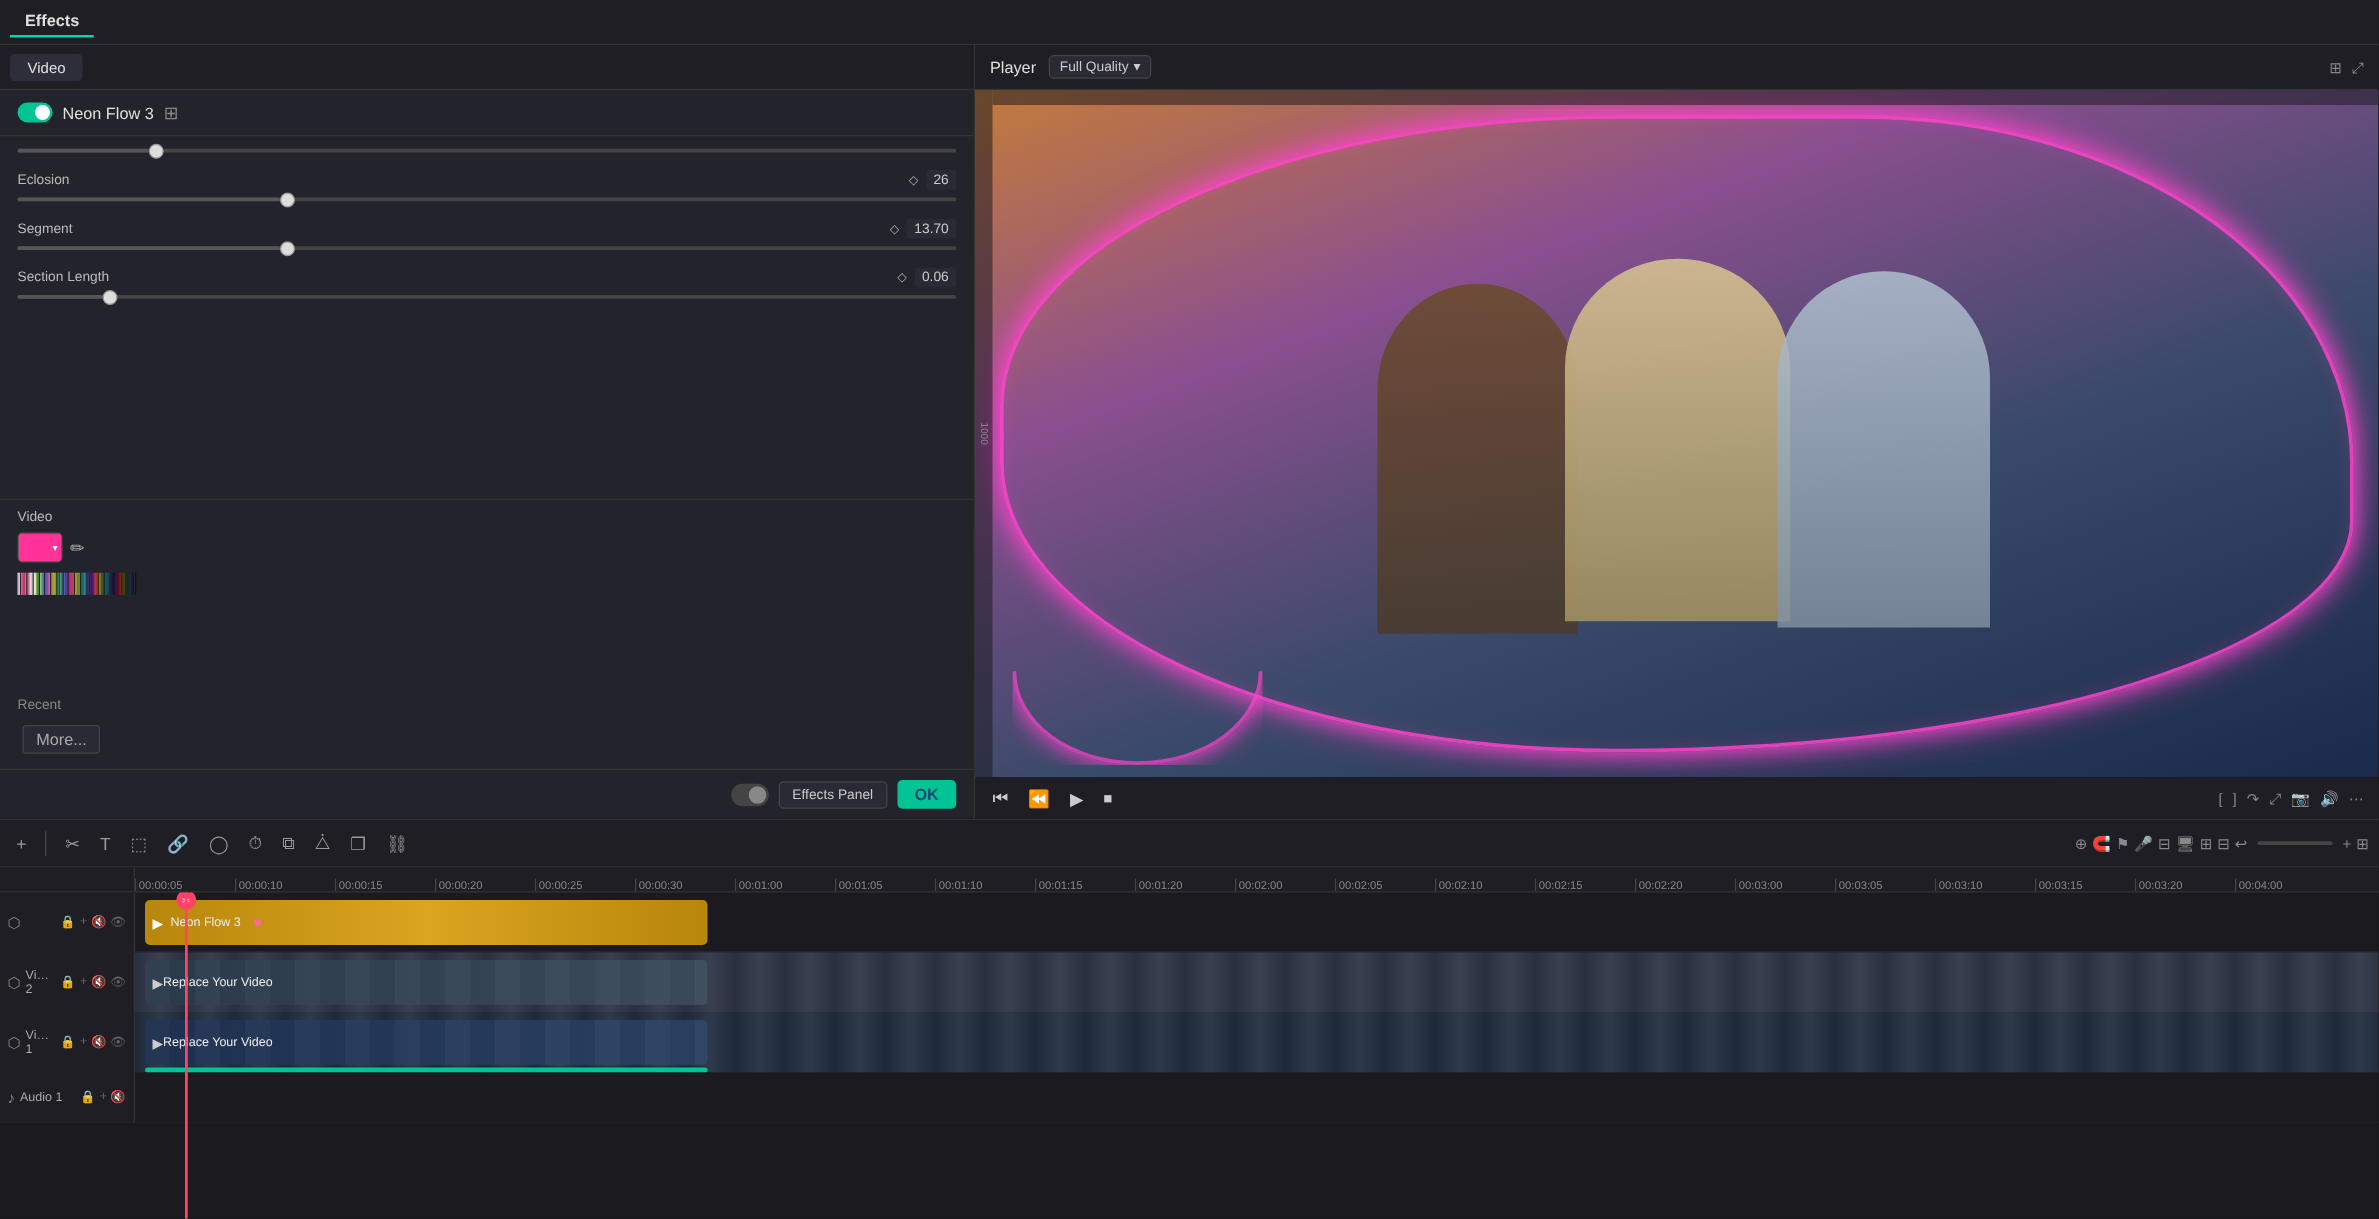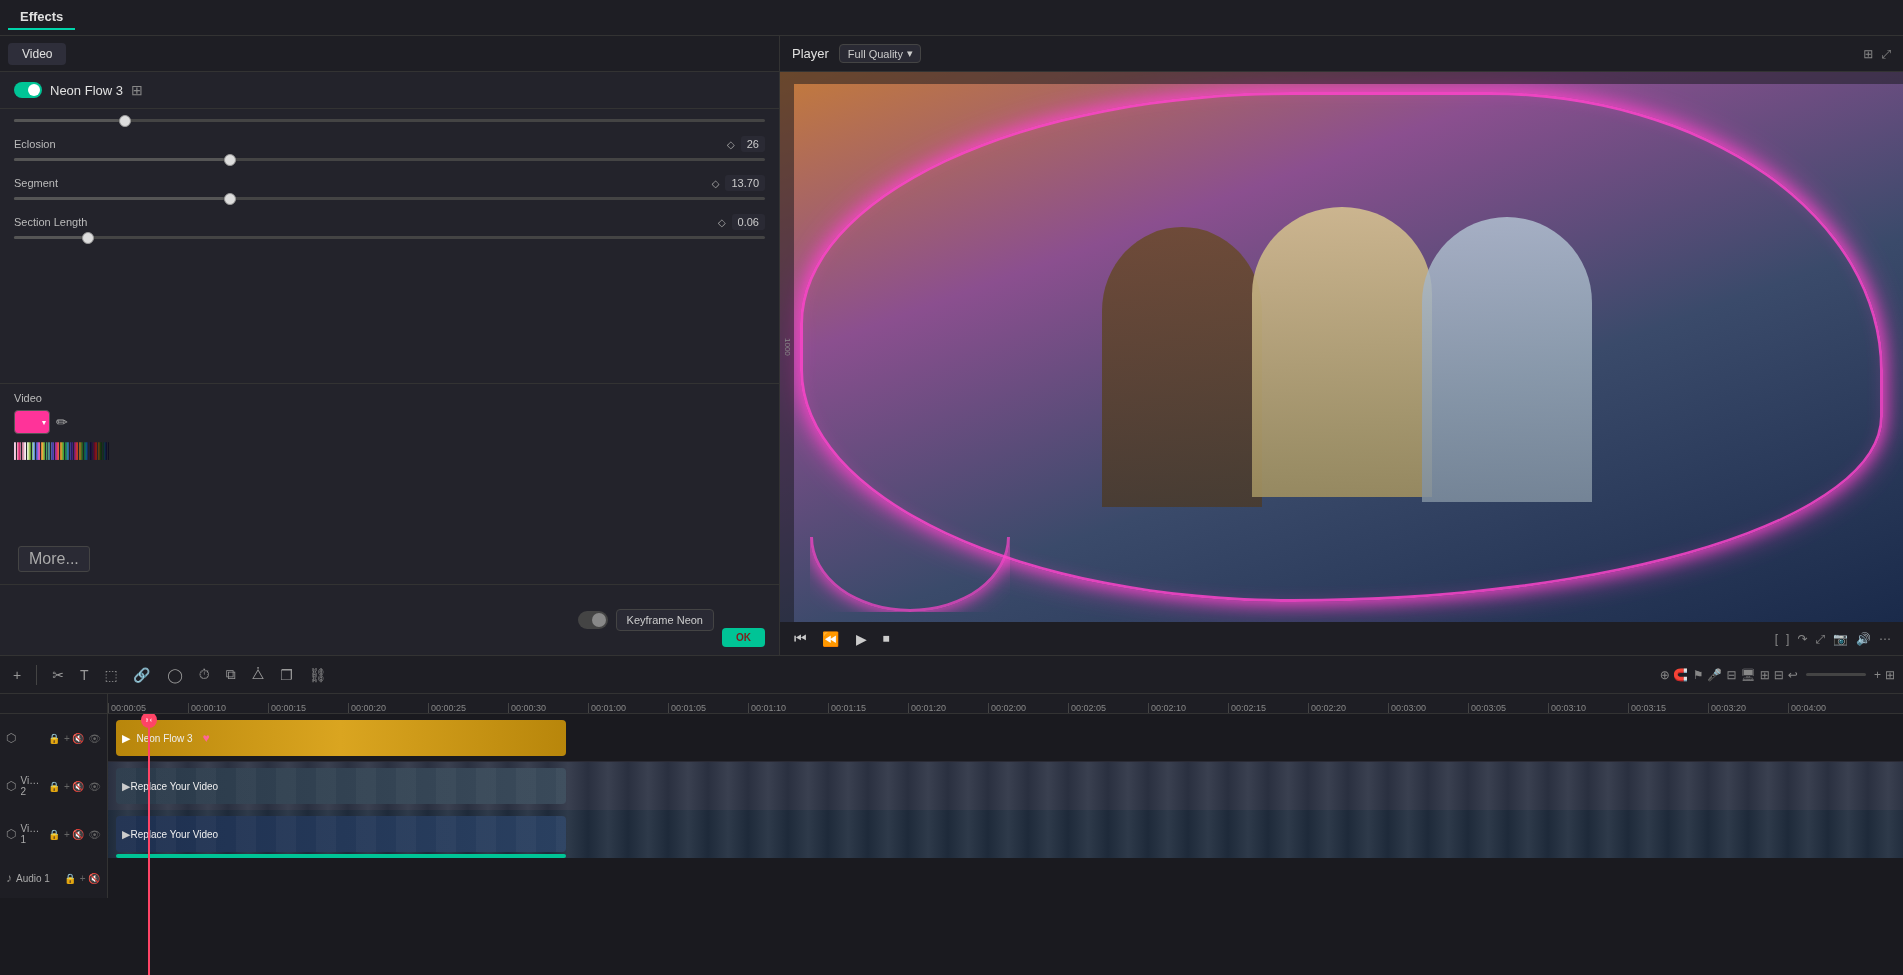--- a/index.html
+++ b/index.html
@@ -227,28 +227,27 @@
       background: #2a2a34;
       color: #ccc;
       border: 1px solid #444;
       padding: 4px 10px;
       border-radius: 4px;
       cursor: pointer;
       font-size: 11px;
     }
     .ok-btn {
       background: #00c496;
-      color: #7f1d1d;
+      color: #0c4a6e;
       border: none;
       padding: 4px 14px;
       border-radius: 4px;
       cursor: pointer;
-      font-size: 10px;
+      font-size: 13px;
       font-weight: 600;
-      margin-top: 35px;
     }
     .toggle-icon {
       width: 30px;
       height: 18px;
       background: #444;
       border-radius: 9px;
       cursor: pointer;
       position: relative;
     }
     .toggle-icon::after {
@@ -596,21 +595,21 @@
     }
 
     
     .more-btn {
       background: #2a2a34;
       color: #aaa;
       border: 1px solid #444;
       border-radius: 3px;
       padding: 3px 10px;
       cursor: pointer;
-      font-size: 16px;
+      font-size: 13px;
       margin: 4px;
     }
 
     
     .timeline-toolbar-right {
       margin-left: auto;
       display: flex;
       align-items: center;
       gap: 4px;
       color: #888;
@@ -815,29 +814,30 @@
             <div class="color-cell" style="background: rgb(32, 48, 16);"></div>
             <div class="color-cell" style="background: rgb(16, 48, 16);"></div>
             <div class="color-cell" style="background: rgb(16, 48, 32);"></div>
             <div class="color-cell" style="background: rgb(16, 48, 64);"></div>
             <div class="color-cell" style="background: rgb(16, 32, 64);"></div>
             <div class="color-cell" style="background: rgb(16, 16, 48);"></div>
             <div class="color-cell" style="background: rgb(16, 16, 32);"></div>
           </div>
         </div>
 
+      <div class="recent-label">Recent</div>
 
       <div style="margin-top:6px;">
         <button class="more-btn">More...</button>
       </div>
     </div>
 
     <div class="bottom-buttons">
       <div class="toggle-icon"></div>
-      <button class="keyframe-btn">Keyframe Neon</button>
+      <button class="keyframe-btn">Effects Panel</button>
       <button class="ok-btn">OK</button>
     </div>
 
   </div>
 
   <div class="right-panel">
 
     <div class="player-header">
       <span class="player-label">Player</span>
       <div class="quality-select">

